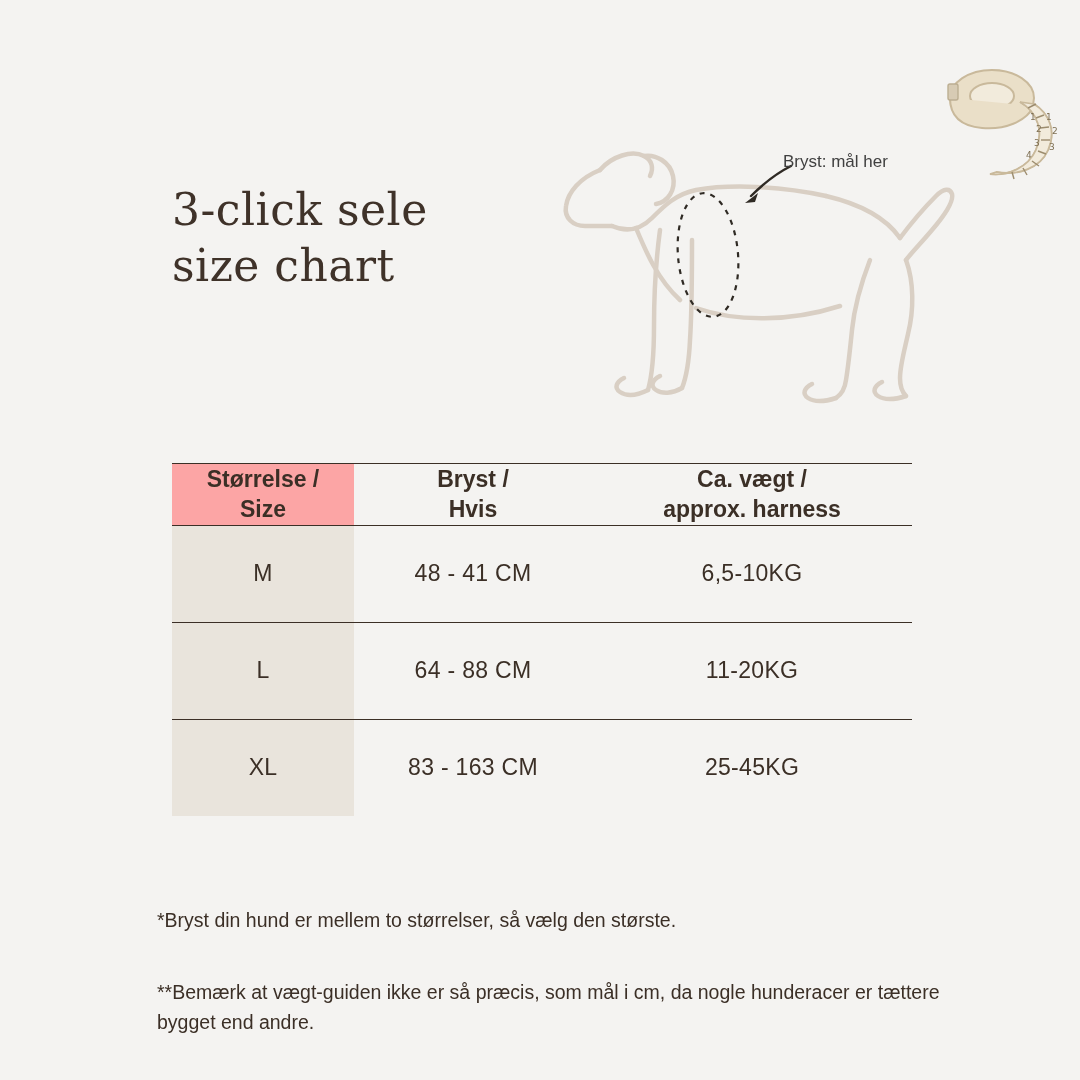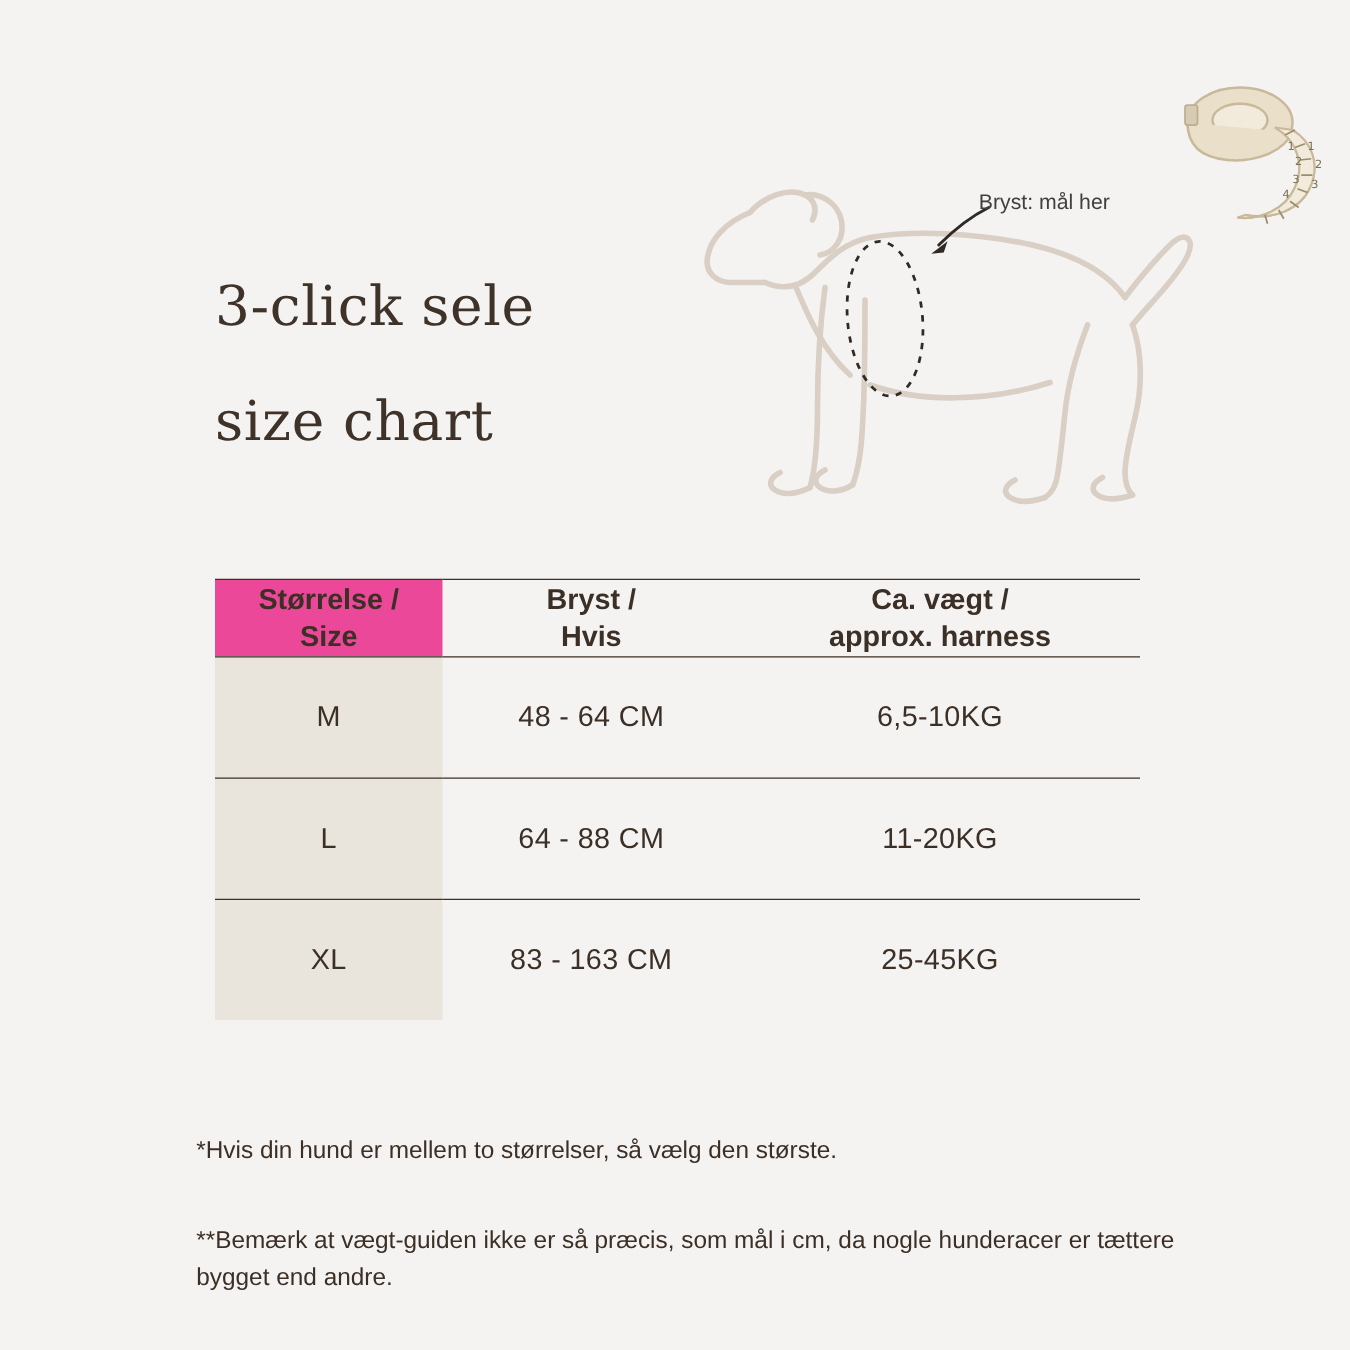--- a/index.html
+++ b/index.html
@@ -31,21 +31,20 @@
     font-family: "DejaVu Serif", "Liberation Serif", serif;
     font-size: 44px;
     line-height: 1.28;
     letter-spacing: 0.5px;
     color: #3f3229;
     font-weight: 400;
   }
   .title .line {
     display: block;
     white-space: nowrap;
-    margin-top: 36px;
   }
 
   
   .dog-art {
     position: absolute;
     left: 540px;
     top: 110px;
     width: 430px;
     height: 340px;
   }
@@ -111,21 +110,21 @@
     font-size: 23px;
     color: #3b2f26;
     height: 96px;
     vertical-align: middle;
     letter-spacing: 0.3px;
   }
   td.size-cell {
     background: #e9e4dc;
   }
   th.size-hd {
-    background: #ec4899;
+    background: #fca5a5;
   }
   .row-sep td {
     border-top: 1px solid #3b2f26;
   }
   .hd-sep td, .hd-sep th {
     border-top: 1px solid #3b2f26;
   }
   .top-rule td, .top-rule th {
     border-top: 1px solid #3b2f26;
   }
@@ -249,35 +248,35 @@
           </th>
           <th class="hd">
             <div>Ca. vægt /</div>
             <div>approx. harness</div>
           </th>
         </tr>
       </thead>
       <tbody>
         <tr class="hd-sep">
           <td class="cell size-cell">M</td>
-          <td class="cell">48 - 64 CM</td>
+          <td class="cell">48 - 41 CM</td>
           <td class="cell">6,5-10KG</td>
         </tr>
         <tr class="row-sep">
           <td class="cell size-cell">L</td>
           <td class="cell">64 - 88 CM</td>
           <td class="cell">11-20KG</td>
         </tr>
         <tr class="row-sep">
           <td class="cell size-cell">XL</td>
           <td class="cell">83 - 163 CM</td>
           <td class="cell">25-45KG</td>
         </tr>
       </tbody>
     </table>
   </div>
 
   <div class="notes">
-    <div>*Hvis din hund er mellem to størrelser, så vælg den største.</div>
+    <div>*Bryst din hund er mellem to størrelser, så vælg den største.</div>
     <div class="n2">**Bemærk at vægt-guiden ikke er så præcis, som mål i cm, da nogle hunderacer er tættere bygget end andre.</div>
   </div>
 
 </div>
 
 </body></html>

